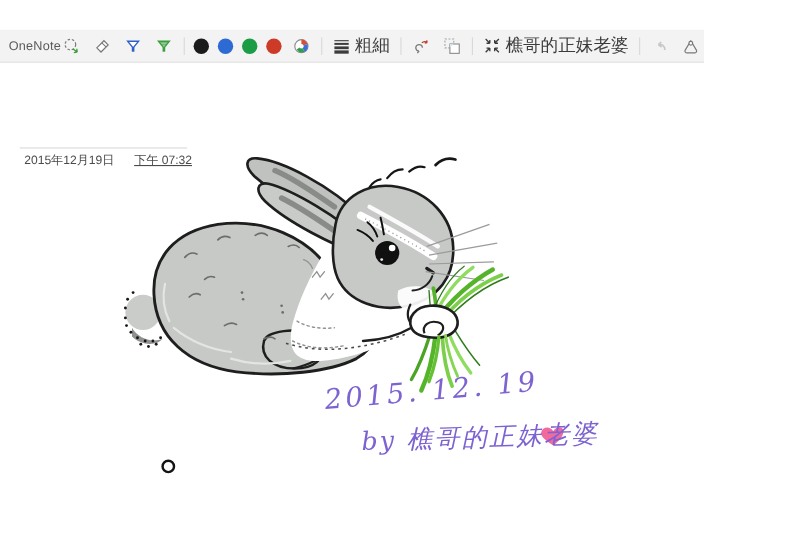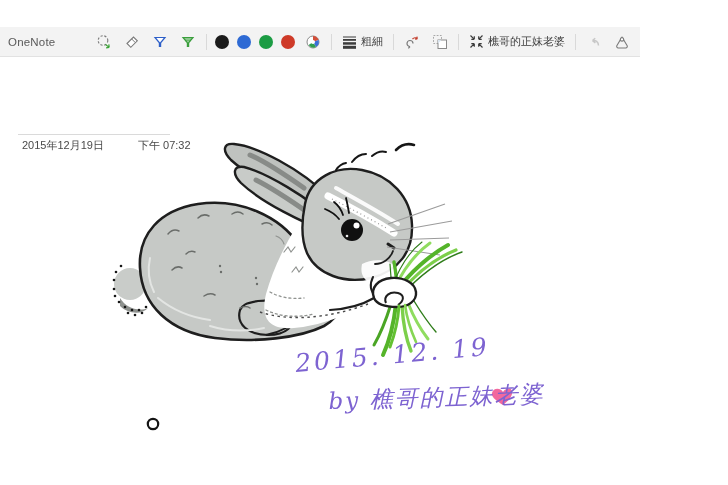--- a/index.html
+++ b/index.html
@@ -12,27 +12,27 @@
     position:absolute;top:27px;left:0;width:640px;height:30px;box-sizing:border-box;
     background:#f3f3f3;border-bottom:1px solid #e2e2e2;
     display:flex;align-items:center;padding:0 8px;
   }
   .tb-title{font-size:11.5px;color:#5a5a5a;letter-spacing:.2px;}
   .tb-right{display:flex;align-items:center;gap:8px;margin-left:auto;}
   .tb-btn{
     display:flex;align-items:center;gap:4px;background:none;border:none;padding:1px 2px;
     cursor:pointer;font-family:"Liberation Sans",sans-serif;
   }
-  .tb-btn span{font-size:11px;color:#3c3c3c;white-space:nowrap;}
+  .tb-btn span{font-size:16px;color:#3c3c3c;white-space:nowrap;}
   .swatch{width:14px;height:14px;border-radius:50%;border:none;padding:0;cursor:pointer;}
   .sep{width:1px;height:16px;background:#d9d9d9;}
   .canvas{position:absolute;top:58px;left:0;width:728px;height:427px;background:#fff;}
   .date-rule{position:absolute;left:18px;top:76px;width:152px;height:1px;background:#dadada;}
   .date-line{position:absolute;left:22px;top:80px;font-size:11px;color:#4a4a4a;}
-  .date-line .time{margin-left:34px;}
+  .date-line .time{margin-left:18px;text-decoration:underline;}
   .ink-svg{position:absolute;left:0;top:57px;}
   .caption{position:absolute;white-space:nowrap;font-family:"DejaVu Serif",serif;font-style:italic;}
   .caption-1{left:294px;top:291px;font-size:25px;letter-spacing:3px;transform:rotate(-5deg);transform-origin:left top;}
   .caption-2{left:328px;top:328px;font-size:23px;letter-spacing:2px;transform:rotate(-2deg);transform-origin:left top;}
 </style>
 </head>
 <body>
 
 <div class="topstrip"></div>
 

